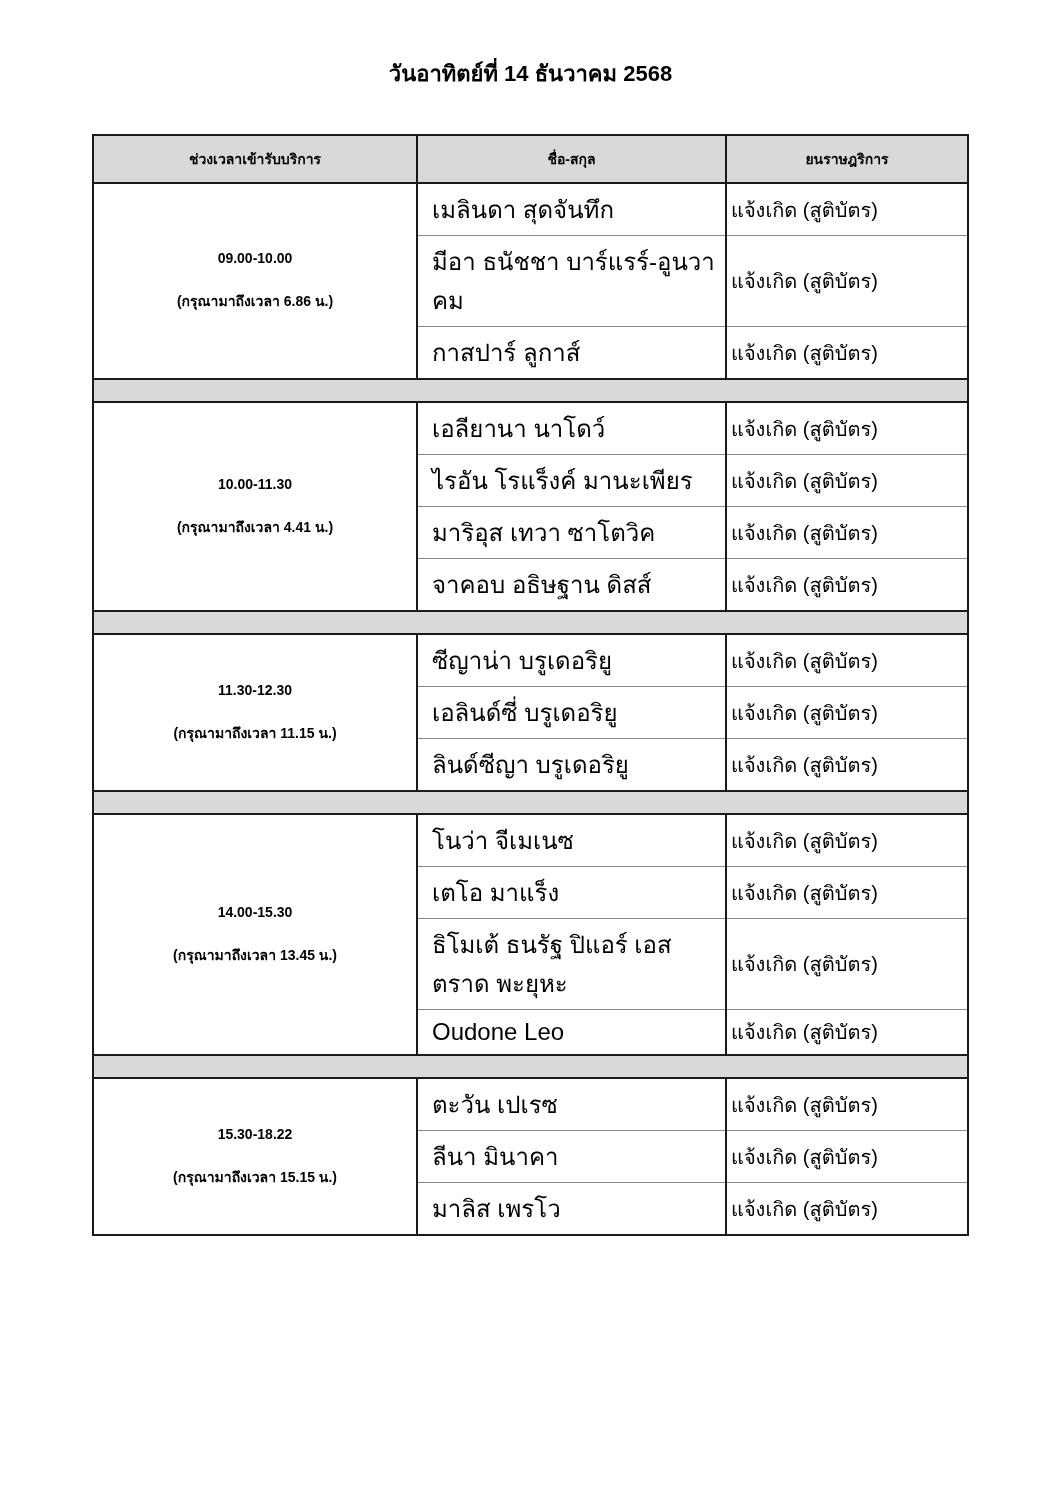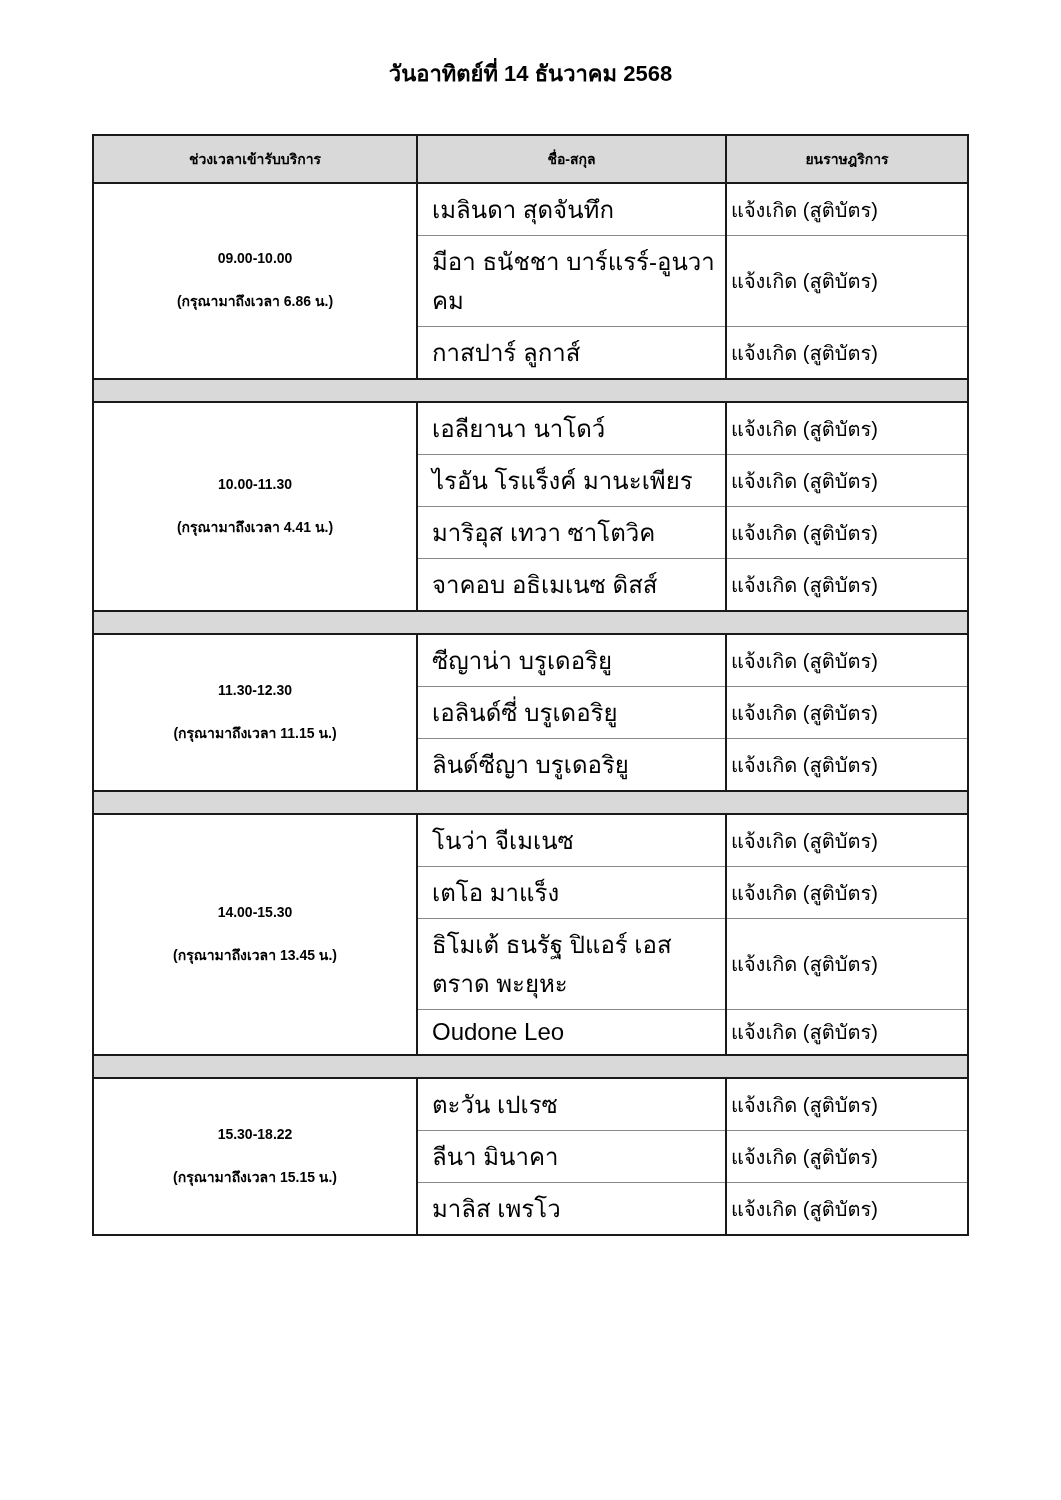--- a/index.html
+++ b/index.html
@@ -139,21 +139,21 @@
         </tr>
         <tr>
           <td class="name-cell">ไรอัน โรแร็งค์ มานะเพียร</td>
           <td class="service-cell">แจ้งเกิด (สูติบัตร)</td>
         </tr>
         <tr>
           <td class="name-cell">มาริอุส เทวา ซาโตวิค</td>
           <td class="service-cell">แจ้งเกิด (สูติบัตร)</td>
         </tr>
         <tr>
-          <td class="name-cell">จาคอบ อธิเมเนซ ดิสส์</td>
+          <td class="name-cell">จาคอบ อธิษฐาน ดิสส์</td>
           <td class="service-cell">แจ้งเกิด (สูติบัตร)</td>
         </tr>
         <tr class="sep-row">
           <td colspan="3"></td>
         </tr>
         <tr class="group-start">
           <td class="time-cell" rowspan="3">
             <div class="slot">11.30-12.30</div>
             <div class="note">(กรุณามาถึงเวลา 11.15 น.)</div>
           </td>

